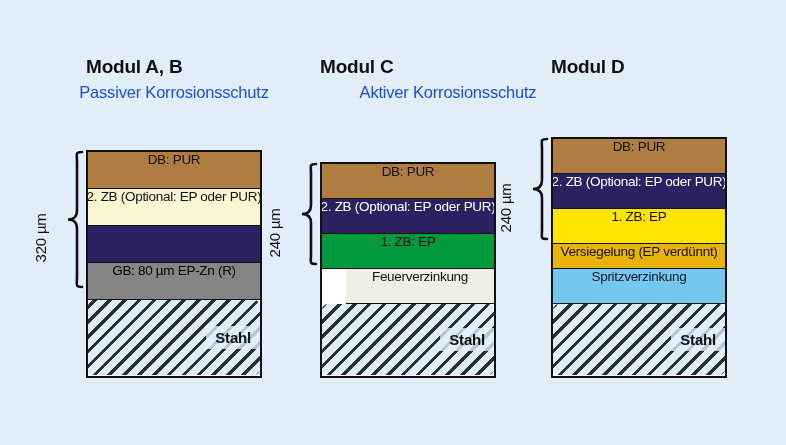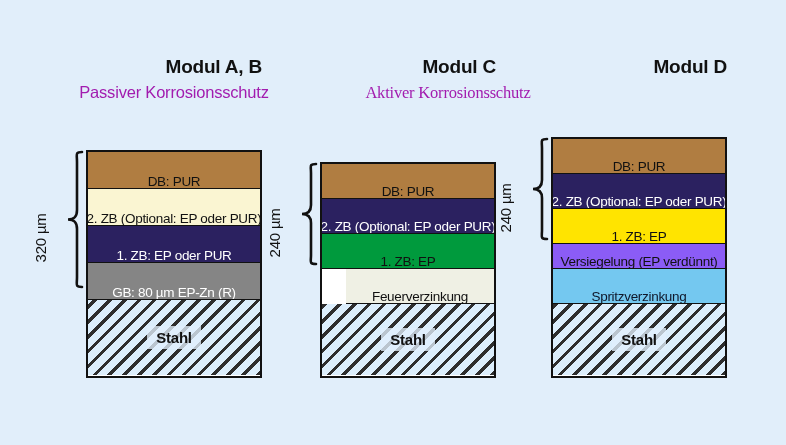--- a/index.html
+++ b/index.html
@@ -21,46 +21,46 @@
     width: 786px;
     height: 445px;
   }
 
   
   .module-title {
     position: absolute;
     font-size: 19px;
     font-weight: bold;
     color: #111111;
-    text-align: right;
+    text-align: left;
     white-space: nowrap;
     letter-spacing: -0.2px;
   }
   .sub-title {
     position: absolute;
     font-size: 16.5px;
     font-weight: normal;
-    color: #a21caf;
+    color: #1d4ed8;
     text-align: center;
     white-space: nowrap;
     letter-spacing: -0.2px;
   }
 
   
   .stack {
     position: absolute;
     box-sizing: border-box;
     border: 2.5px solid #111111;
     background: #ffffff;
   }
   .layer {
     position: relative;
     box-sizing: border-box;
     display: flex;
-    align-items: flex-end;
+    align-items: flex-start;
     justify-content: center;
     font-size: 13.5px;
     color: #111111;
     white-space: nowrap;
     letter-spacing: -0.3px;
     overflow: hidden;
   }
 
   .layer-sep {
     position: absolute;
@@ -75,21 +75,22 @@
     position: relative;
     background-color: #dceefc;
     background-image: repeating-linear-gradient(
         -45deg,
         #2e2e2e 0px,
         #2e2e2e 3.2px,
         rgba(0,0,0,0) 3.2px,
         rgba(0,0,0,0) 10.5px);
     display: flex;
     align-items: center;
-    justify-content: center;
+    justify-content: flex-end;
+    border-radius: 6px;
   }
   .steel-label {
     font-size: 15px;
     font-weight: bold;
     color: #111111;
     padding: 3px 9px;
     background: rgba(225,240,252,0.78);
     letter-spacing: -0.2px;
   }
 
@@ -116,43 +117,42 @@
 
 <div id="stage">
 
   <div class="module-title" style="left:86px; top:56px; width:176px;">Modul A, B</div>
   <div class="sub-title" style="left:36px; top:83px; width:276px;">Passiver Korrosionsschutz</div>
 
   <div class="module-title" style="left:551px; top:56px; width:176px;">Modul D</div>
 
   <div class="module-title" style="left:320px; top:56px; width:176px;">Modul C</div>
 
-  <div class="sub-title" style="left:310px; top:83px; width:276px;font-family:Liberation Serif, serif;">Aktiver Korrosionsschutz</div>
+  <div class="sub-title" style="left:310px; top:83px; width:276px;">Aktiver Korrosionsschutz</div>
 
   <div class="dim">
     <svg class="brace-svg" style="left:66px; top:150px;" width="18" height="139" viewBox="0 0 18 139">
       <path d="M16 2 C9 2, 11 4, 11 12 L11 60 C11 67, 8 69.5, 2 69.5 C8 69.5, 11 72, 11 79 L11 127 C11 135, 9 137, 16 137" fill="none" stroke="#111111" stroke-width="2.6" stroke-linecap="round"></path>
     </svg>
     <div class="dim-label" style="left:-2px; top:212px; width:84px;">320 µm</div>
   </div>
 
   <div class="stack" style="left:86px; top:150px; width:176px; height:228px;">
     <div class="layer" style="height:37px; background:#b07d41; color:#111111;">
       <span>DB: PUR</span>
       <span class="layer-sep"></span>
     </div>
     <div class="layer" style="height:37px; background:#faf5d2; color:#111111;">
       <span>2. ZB (Optional: EP oder PUR)</span>
       <span class="layer-sep"></span>
     </div>
     <div class="layer" style="height:37px; background:#2b2160; color:#ffffff;">
-      <span>1. ZB: EP oder PUR</span>
-      <span class="layer-sep"></span>
-    </div>
-    <div class="layer" style="height:37px; background:#858585; color:#ffffff;">
+      <span class="layer-sep"></span>
+    </div>
+    <div class="layer" style="height:37px; background:#858585; color:#000000;">
       <span>GB: 80 µm EP-Zn (R)</span>
       <span class="layer-sep"></span>
     </div>
     <div class="steel" style="height:75px;">
       <span class="steel-label">Stahl</span>
     </div>
   </div>
 
   <div class="dim">
     <svg class="brace-svg" style="left:300px; top:162px;" width="18" height="104" viewBox="0 0 18 104">
@@ -196,21 +196,21 @@
       <span class="layer-sep"></span>
     </div>
     <div class="layer" style="height:35px; background:#2b2160; color:#ffffff;">
       <span>2. ZB (Optional: EP oder PUR)</span>
       <span class="layer-sep"></span>
     </div>
     <div class="layer" style="height:35px; background:#ffe400; color:#111111;">
       <span>1. ZB: EP</span>
       <span class="layer-sep"></span>
     </div>
-    <div class="layer" style="height:25px; background:#8b5cf6; color:#111111;">
+    <div class="layer" style="height:25px; background:#eab308; color:#111111;">
       <span>Versiegelung (EP verdünnt)</span>
       <span class="layer-sep"></span>
     </div>
     <div class="layer" style="height:35px; background:#74c8f0; color:#0f172a;">
       <span>Spritzverzinkung</span>
       <span class="layer-sep"></span>
     </div>
     <div class="steel" style="height:71px;">
       <span class="steel-label">Stahl</span>
     </div>

